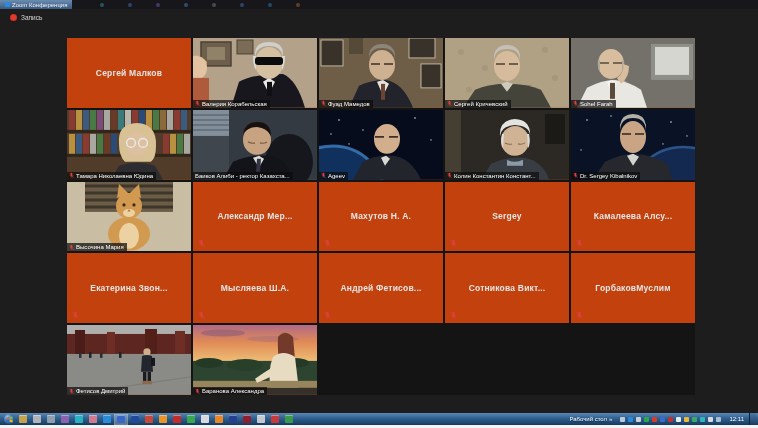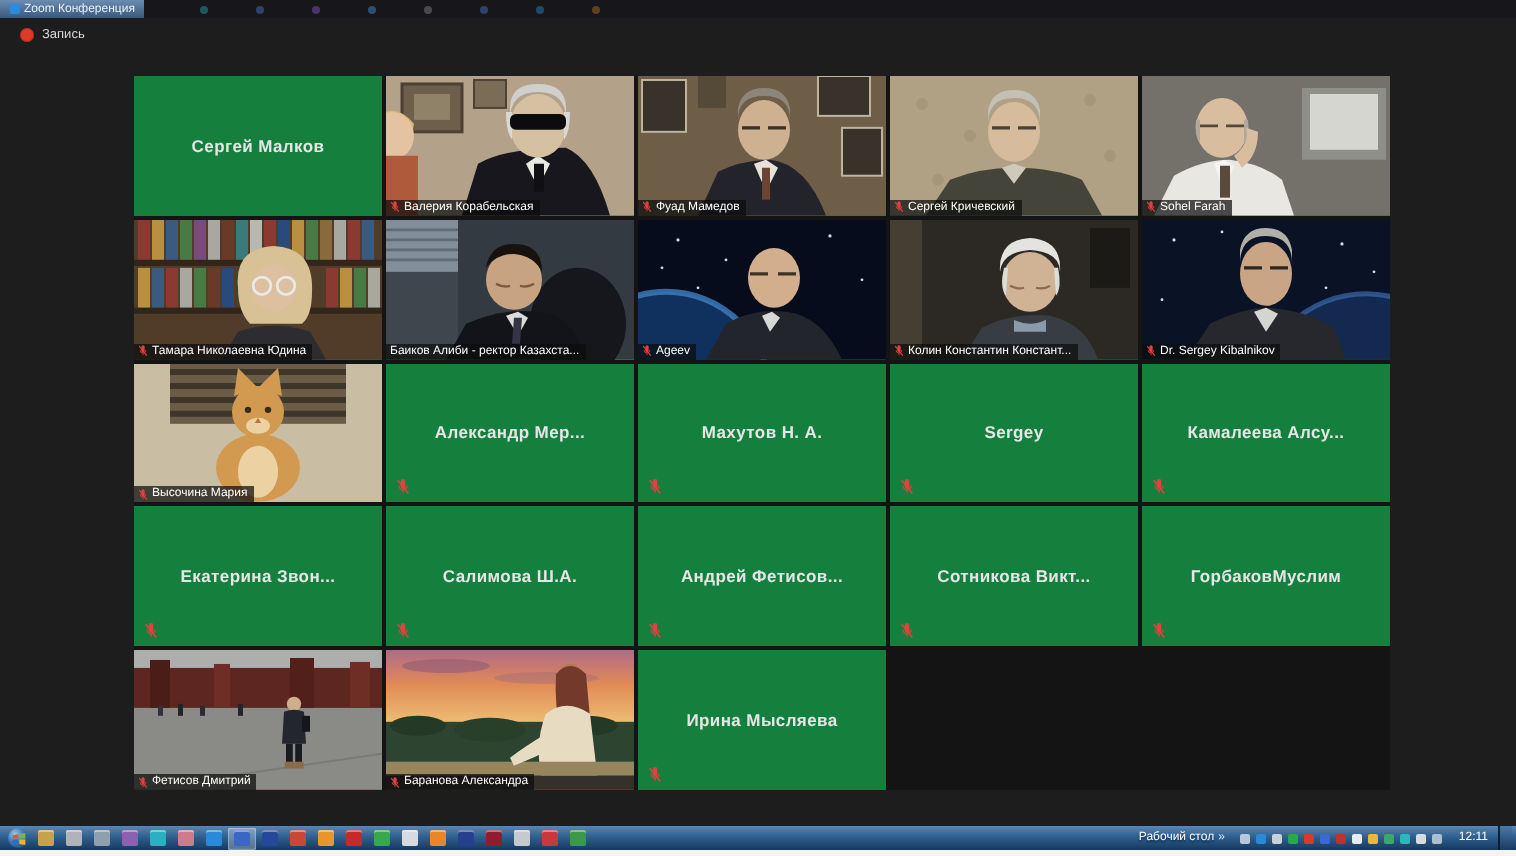--- a/index.html
+++ b/index.html
@@ -15,21 +15,21 @@
   .tabdot{width:4px;height:4px;border-radius:50%;opacity:.45;}
 
   
   .record{position:absolute;top:14px;left:10px;display:flex;align-items:center;gap:4px;}
   .rec-dot{width:7px;height:7px;border-radius:50%;background:#e03a2a;box-shadow:0 0 1px #7a1a12 inset;}
   .rec-label{color:#d8d8d8;font-size:6.5px;}
 
   .grid{position:absolute;left:67px;top:38px;width:628px;height:357px;
         display:grid;grid-template-columns:repeat(5,1fr);grid-template-rows:repeat(5,1fr);
         gap:2px;background:#141414;}
-  .tile{position:relative;background:#15803d;overflow:hidden;}
+  .tile{position:relative;background:#c2410c;overflow:hidden;}
   .tile.active{outline:2px solid #d6d64a;outline-offset:-2px;z-index:2;}
   .scene{position:absolute;inset:0;}
   .scene svg{width:100%;height:100%;display:block;}
   .center-name{position:absolute;inset:0;display:flex;align-items:center;justify-content:center;
                font-size:8.5px;font-weight:700;color:#e6e6e6;text-align:center;padding:0 4px;letter-spacing:.2px;}
   .mic-c{position:absolute;left:5px;bottom:3px;width:7px;height:9px;}
   .vlabel{position:absolute;left:0;bottom:0;display:flex;align-items:center;gap:2px;
           background:rgba(12,12,12,.72);color:#fff;font-size:6px;line-height:8px;
           padding:0 3px 0 2px;max-width:96%;white-space:nowrap;overflow:hidden;}
   .mic-s{width:5px;height:7px;flex:none;}
@@ -420,21 +420,21 @@
       <div class="tile">
         <div class="center-name">Екатерина Звон...</div>
         <svg class="mic-c" viewBox="0 0 12 14">
           <path d="M4 2.2 A2 2 0 0 1 8 2.2 V6.5 A2 2 0 0 1 4 6.5 Z" fill="#e04040"></path>
           <path d="M2.6 6 a3.4 3.4 0 0 0 6.8 0" fill="none" stroke="#e04040" stroke-width="1.1"></path>
           <line x1="6" y1="9.6" x2="6" y2="12" stroke="#e04040" stroke-width="1.1"></line>
           <line x1="1.4" y1="1.2" x2="10.6" y2="12.6" stroke="#e04040" stroke-width="1.4"></line>
         </svg>
       </div>
       <div class="tile">
-        <div class="center-name">Салимова Ш.А.</div>
+        <div class="center-name">Мысляева Ш.А.</div>
         <svg class="mic-c" viewBox="0 0 12 14">
           <path d="M4 2.2 A2 2 0 0 1 8 2.2 V6.5 A2 2 0 0 1 4 6.5 Z" fill="#e04040"></path>
           <path d="M2.6 6 a3.4 3.4 0 0 0 6.8 0" fill="none" stroke="#e04040" stroke-width="1.1"></path>
           <line x1="6" y1="9.6" x2="6" y2="12" stroke="#e04040" stroke-width="1.1"></line>
           <line x1="1.4" y1="1.2" x2="10.6" y2="12.6" stroke="#e04040" stroke-width="1.4"></line>
         </svg>
       </div>
       <div class="tile">
         <div class="center-name">Андрей Фетисов...</div>
         <svg class="mic-c" viewBox="0 0 12 14">
@@ -524,29 +524,20 @@
         <div class="vlabel">
           <svg class="mic-s" viewBox="0 0 12 14">
             <path d="M4 2.2 A2 2 0 0 1 8 2.2 V6.5 A2 2 0 0 1 4 6.5 Z" fill="#e04040"></path>
             <path d="M2.6 6 a3.4 3.4 0 0 0 6.8 0" fill="none" stroke="#e04040" stroke-width="1.1"></path>
             <line x1="6" y1="9.6" x2="6" y2="12" stroke="#e04040" stroke-width="1.1"></line>
             <line x1="1.4" y1="1.2" x2="10.6" y2="12.6" stroke="#e04040" stroke-width="1.4"></line>
           </svg>
           <span>Баранова Александра</span>
         </div>
       </div>
-      <div class="tile">
-        <div class="center-name">Ирина Мысляева</div>
-        <svg class="mic-c" viewBox="0 0 12 14">
-          <path d="M4 2.2 A2 2 0 0 1 8 2.2 V6.5 A2 2 0 0 1 4 6.5 Z" fill="#e04040"></path>
-          <path d="M2.6 6 a3.4 3.4 0 0 0 6.8 0" fill="none" stroke="#e04040" stroke-width="1.1"></path>
-          <line x1="6" y1="9.6" x2="6" y2="12" stroke="#e04040" stroke-width="1.1"></line>
-          <line x1="1.4" y1="1.2" x2="10.6" y2="12.6" stroke="#e04040" stroke-width="1.4"></line>
-        </svg>
-      </div>
     </div>
 
   <div class="taskbar">
     <div class="start-orb">
       <svg width="7" height="7" viewBox="0 0 10 10">
         <path d="M0.5 2.4 L4.4 1.6 V4.6 H0.5 Z" fill="#e05a2b"></path>
         <path d="M5.2 1.5 L9.5 0.8 V4.6 H5.2 Z" fill="#7ab648"></path>
         <path d="M0.5 5.4 H4.4 V8.4 L0.5 7.6 Z" fill="#2a6cc8"></path>
         <path d="M5.2 5.4 H9.5 V9.2 L5.2 8.5 Z" fill="#f0b42a"></path>
       </svg>

